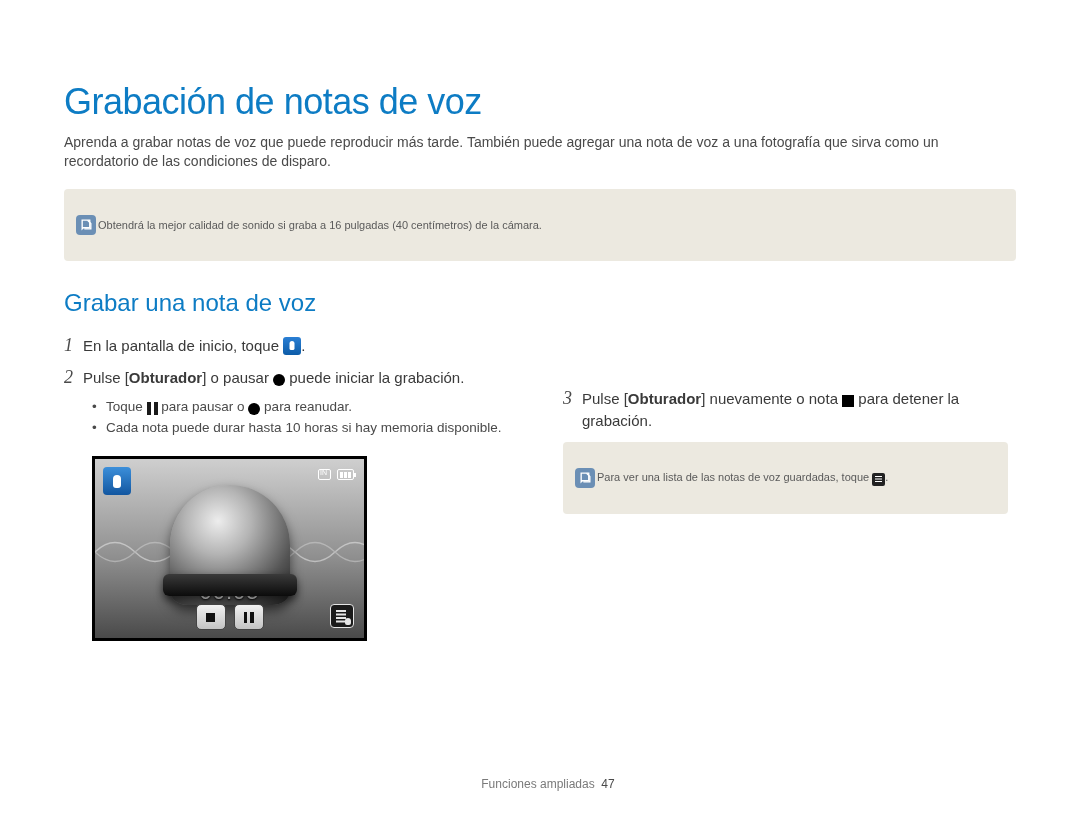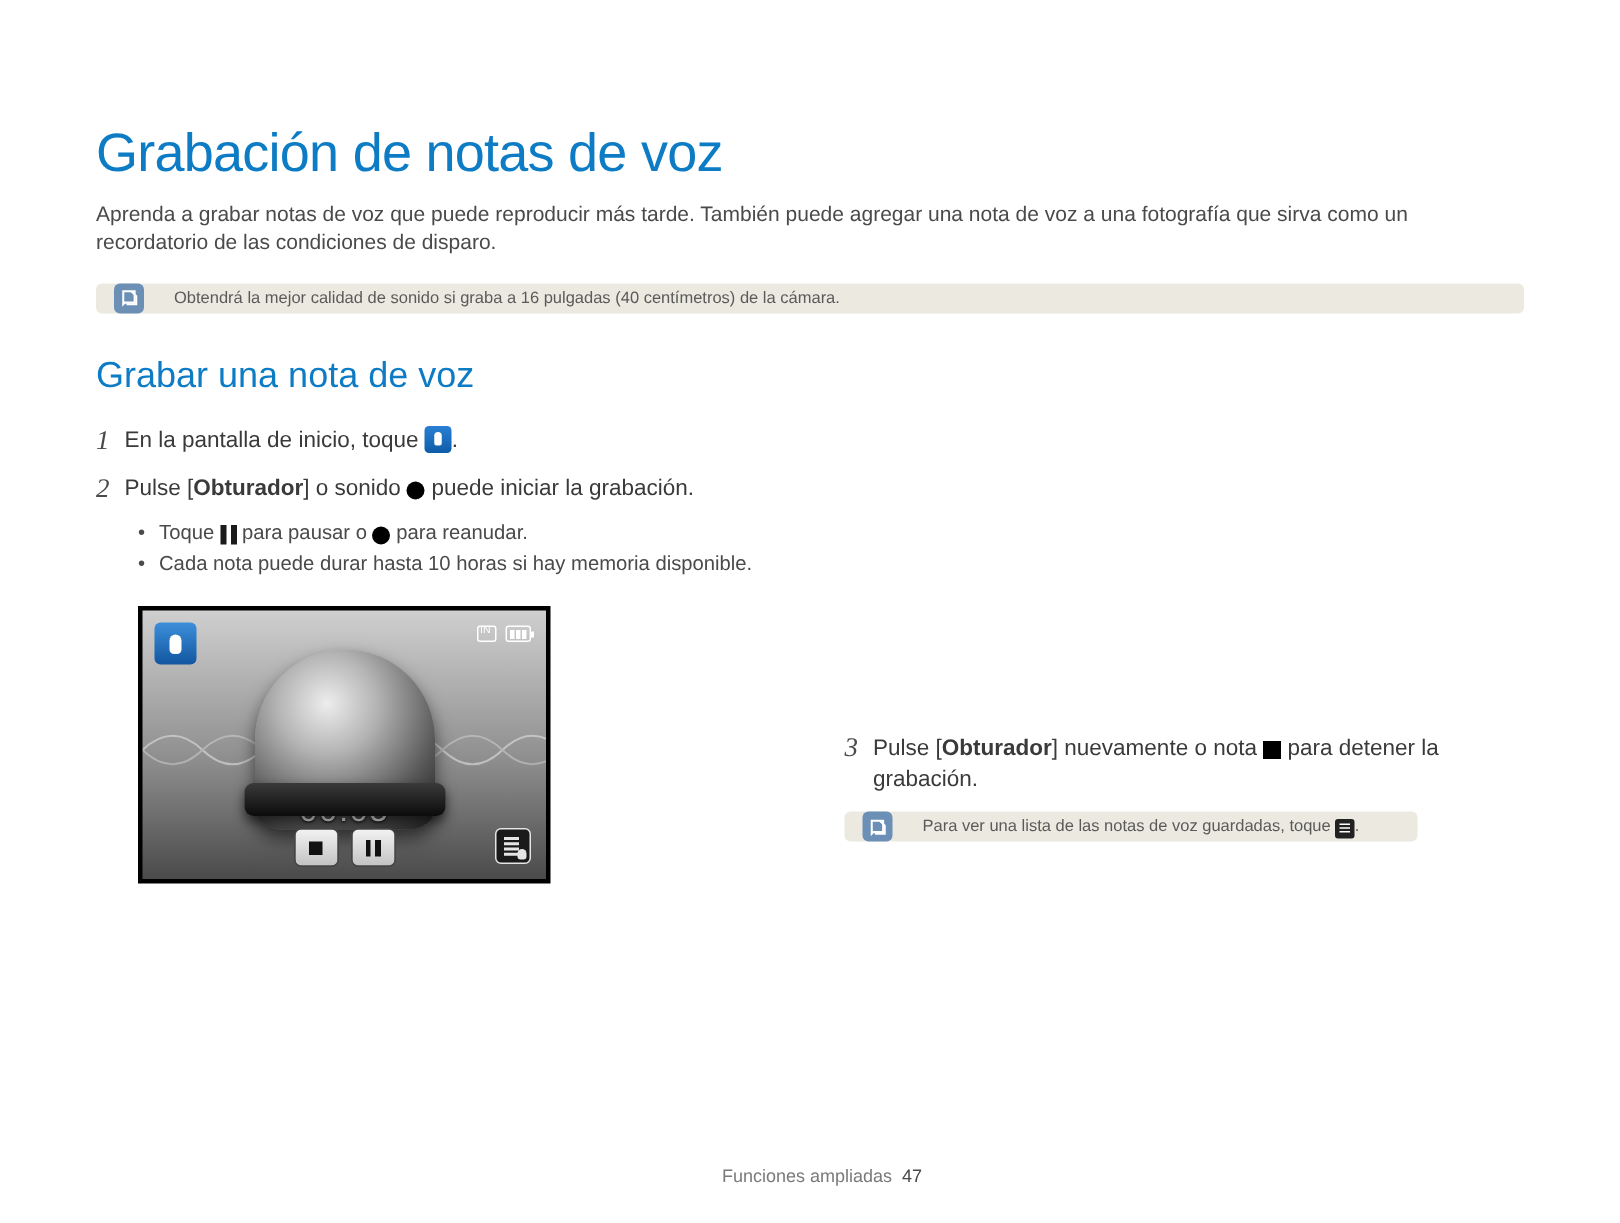--- a/index.html
+++ b/index.html
@@ -22,28 +22,28 @@
     }
     .intro-text {
       font-size: 14px;
       color: #4a4a4a;
       line-height: 1.35;
       margin-bottom: 18px;
     }
     .note-box {
       background: #ece9e0;
       border-radius: 4px;
-      padding: 0 12px;
+      padding: 26px 12px;
       display: flex;
       align-items: center;
-      gap: 20px;
+      gap: 2px;
       margin-bottom: 28px;
     }
     .note-box-right {
-      width: 382px;
+      width: 445px;
       margin-left: 0;
       margin-top: 4px;
     }
     .note-icon {
       width: 20px;
       height: 20px;
       background: #6b8fb5;
       border-radius: 4px;
       display: flex;
       align-items: center;
@@ -53,21 +53,21 @@
     }
     .note-icon svg { width: 13px; height: 13px; }
     .note-text {
       font-size: 11px;
       color: #5a5a5a;
       line-height: 1.3;
     }
     .columns {
       display: flex;
       gap: 46px;
-      align-items: flex-end;
+      align-items: center;
     }
     .col { flex: 1; }
     .section-title {
       font-size: 24px;
       font-weight: 400;
       color: #0d7cc4;
       margin-bottom: 18px;
     }
     .step {
       display: flex;
@@ -272,21 +272,21 @@
       <span class="step-num">1</span>
       <span class="step-body">
         <span>En la pantalla de inicio, toque </span>
         <span class="inline-icon mic-app-icon"></span><span>.</span>
       </span>
     </div>
 
     <div class="step">
       <span class="step-num">2</span>
       <span class="step-body">
-        <span>Pulse [</span><strong>Obturador</strong><span>] o sonido </span><span class="inline-icon circle-icon"></span><span> puede iniciar la grabación.</span>
+        <span>Pulse [</span><strong>Obturador</strong><span>] o pausar </span><span class="inline-icon circle-icon"></span><span> puede iniciar la grabación.</span>
       </span>
     </div>
 
     <ul class="sub-bullets">
       <li>
         <span>Toque </span><span class="inline-icon pause-bars">
             <span></span>
             <span></span>
           </span><span> para pausar o </span><span class="inline-icon circle-icon"></span><span> para reanudar.</span>
       </li>

